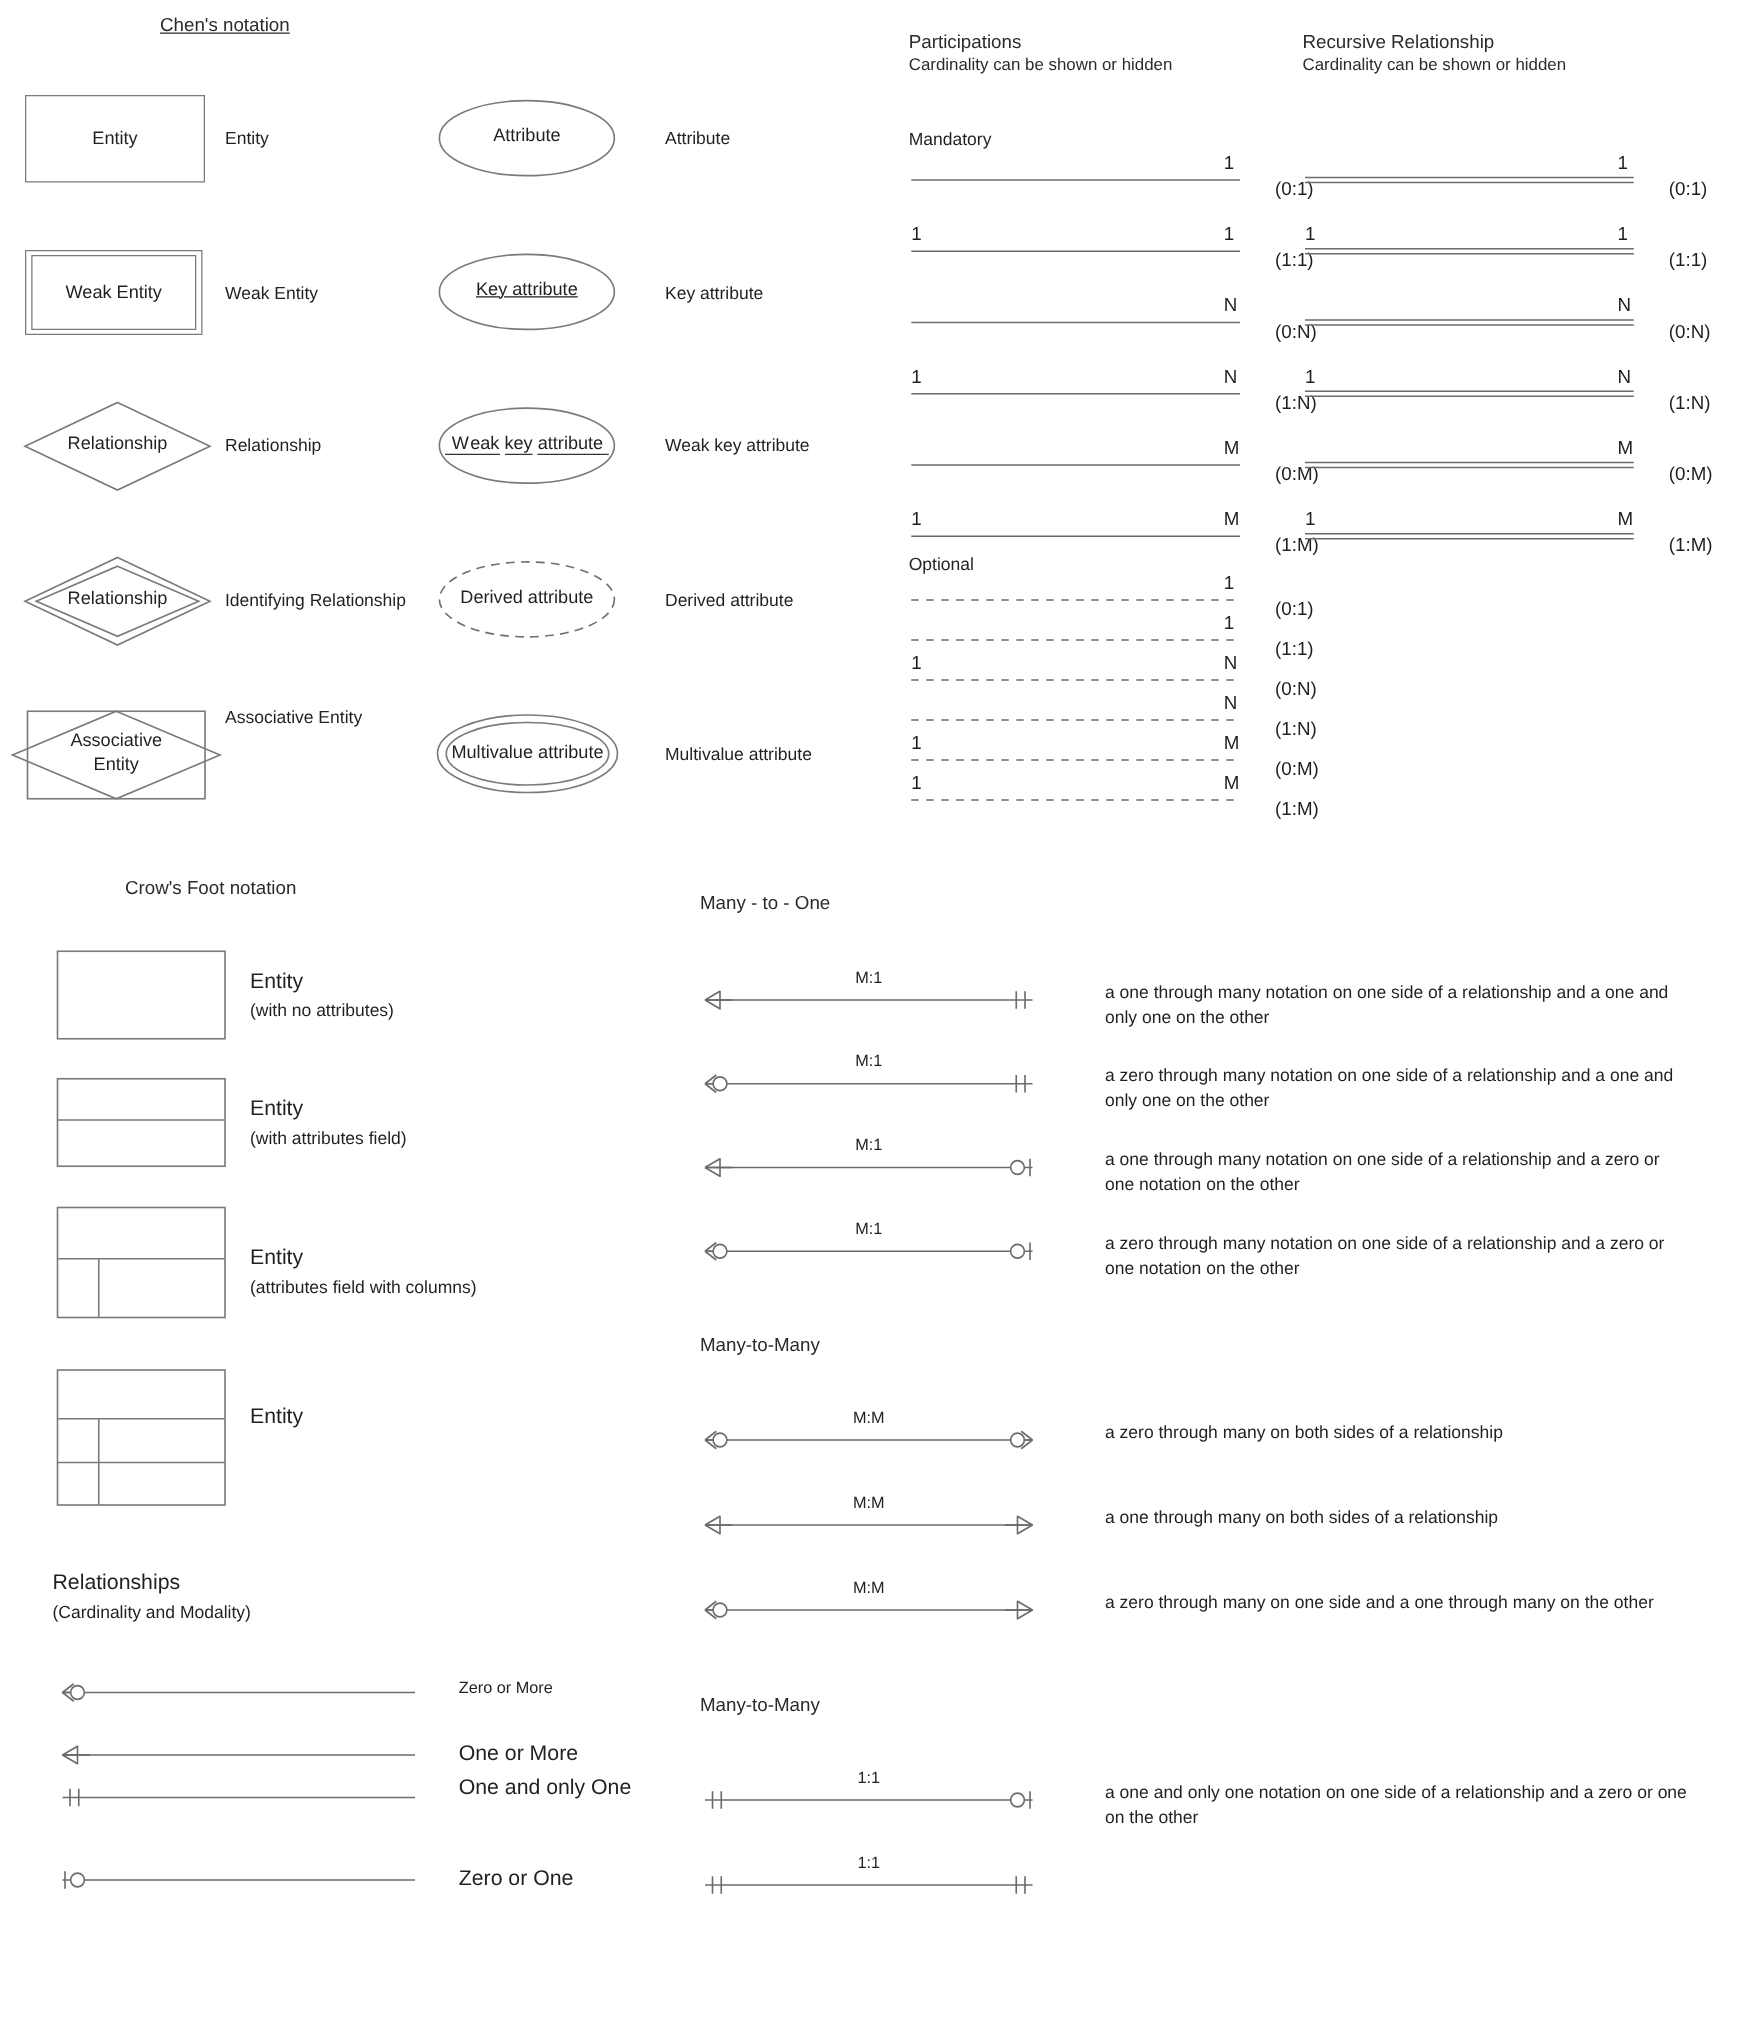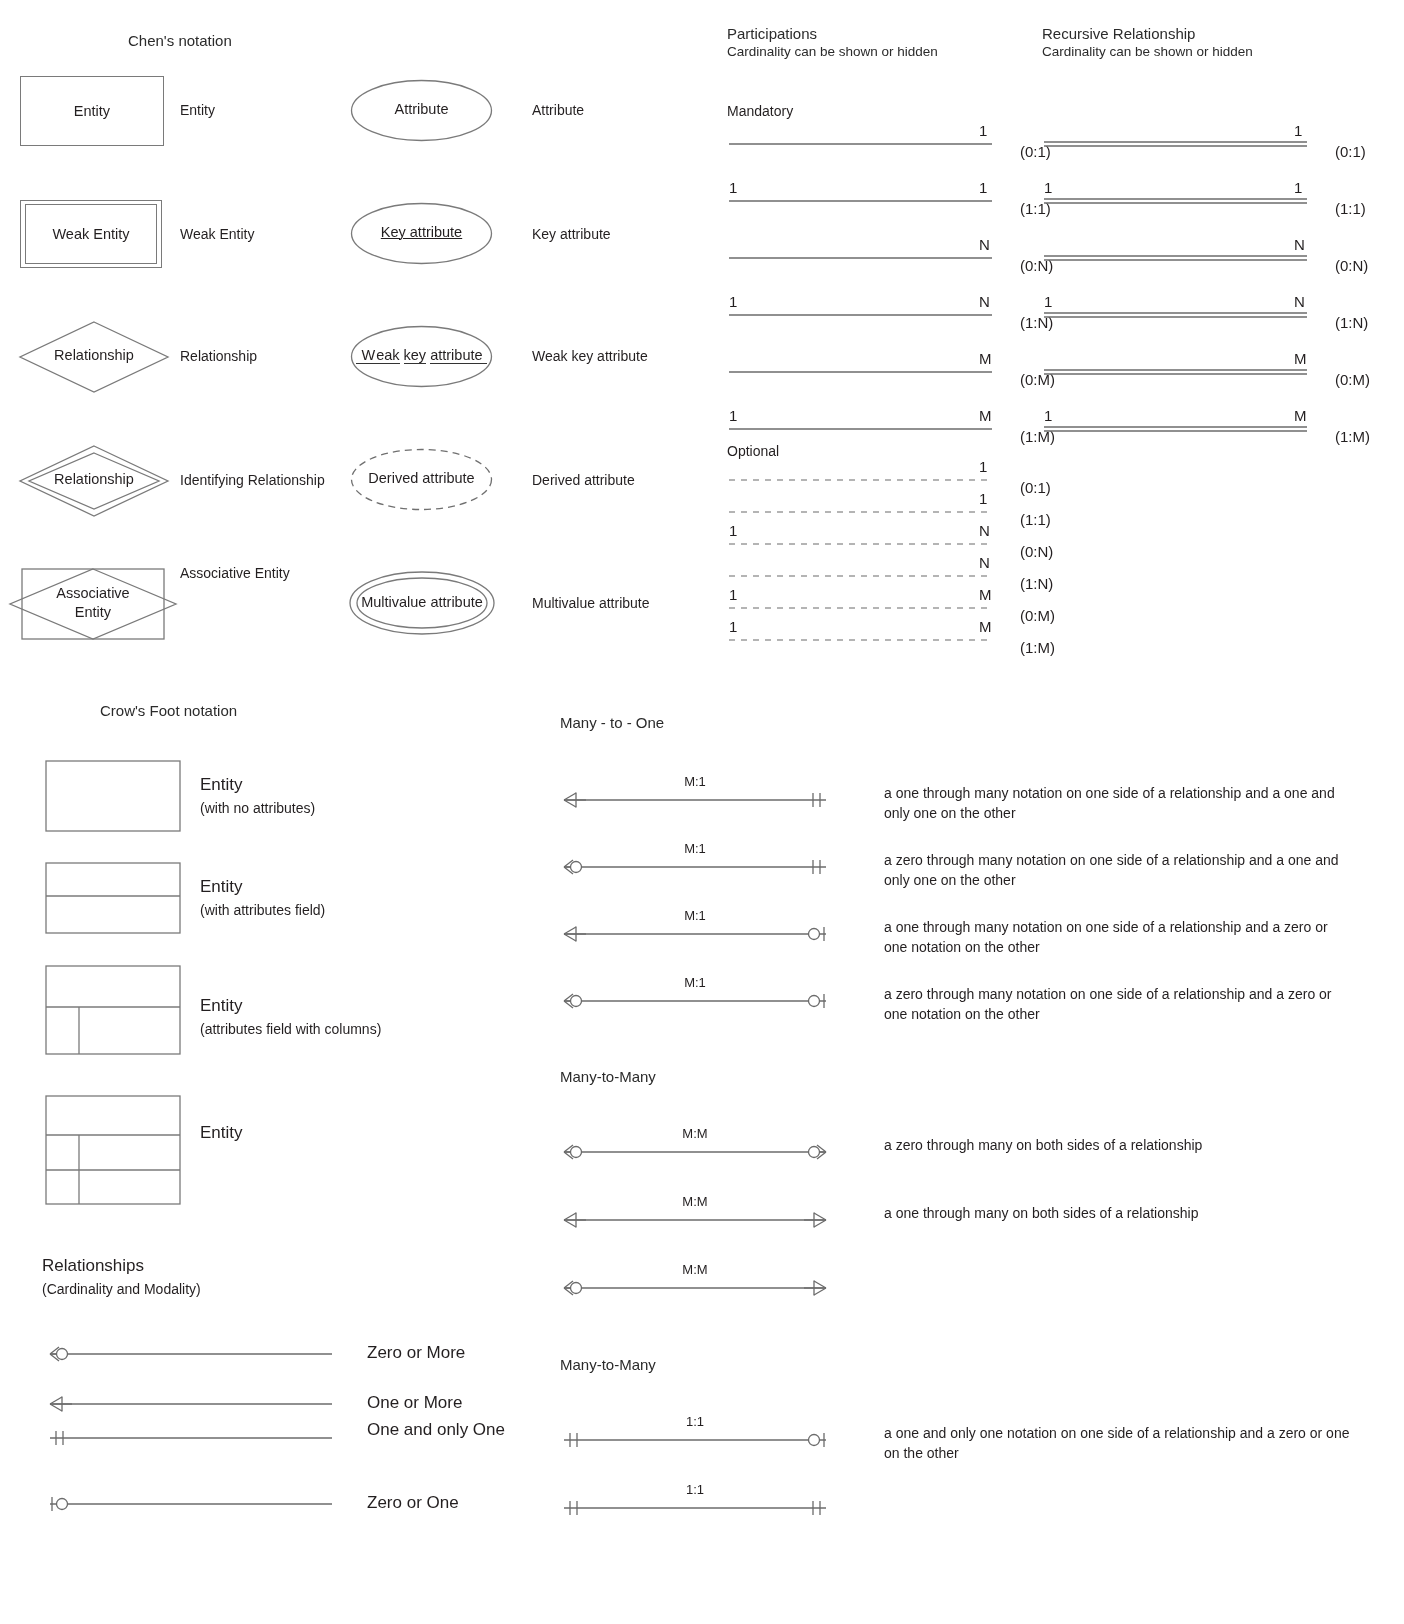--- a/index.html
+++ b/index.html
@@ -32,21 +32,21 @@
   .foot{stroke:#6b6b6b;stroke-width:1.3;fill:none;}
   .footc{stroke:#6b6b6b;stroke-width:1.3;fill:#fff;}
   .cardnum{font-size:15px;color:#231f20;}
   .cardpar{font-size:15px;color:#231f20;}
   .relnum{font-size:13px;color:#231f20;font-weight:normal;}
   .ul{text-decoration:underline;text-decoration-thickness:1px;}
 </style>
 </head>
 <body>
 
-<div class="abs sec-title" style="left:128px;top:32px;">Chen's notation</div>
+<div class="abs sec-title" style="left:128px;top:12px;text-decoration:underline;">Chen's notation</div>
 
 <div class="abs chen-rect" style="left:20px;top:76px;width:142px;height:68px;">
   <span class="shape-txt">Entity</span>
 </div>
 <div class="abs lbl" style="left:180px;top:102px;">Entity</div>
 
 <div class="abs chen-rect weak" style="left:20px;top:200px;width:142px;height:68px;box-sizing:border-box;">
   <div>
       <span class="shape-txt">Weak Entity</span>
     </div>
@@ -334,21 +334,21 @@
     <div class="abs" style="left: 0px; top: 0px;">
       <svg width="300" height="50" viewBox="0 0 300 50">
         <line class="line" x1="8" y1="24" x2="290" y2="24"></line>
         <g>
           <line class="foot" x1="8" y1="24" x2="17" y2="17"></line>
           <line class="foot" x1="8" y1="24" x2="17" y2="31"></line>
           <line class="foot" x1="8" y1="24" x2="17" y2="24"></line>
           <circle class="footc" cx="20" cy="24" r="5.5"></circle>
         </g>
       </svg>
-      <div class="abs" style="left: 325px; width: 170px; font-size: 17px; line-height: 1.3; top: 12px;">Zero or More</div>
+      <div class="abs" style="left: 325px; width: 170px; font-size: 13px; line-height: 1.3; top: 12px;">Zero or More</div>
     </div>
     <div class="abs" style="left: 0px; top: 50px;">
       <svg width="300" height="50" viewBox="0 0 300 50">
         <line class="line" x1="8" y1="24" x2="290" y2="24"></line>
         <g>
           <line class="foot" x1="8" y1="24" x2="20" y2="17"></line>
           <line class="foot" x1="8" y1="24" x2="20" y2="31"></line>
           <line class="foot" x1="8" y1="24" x2="30" y2="24"></line>
           <line class="foot" x1="20" y1="16.5" x2="20" y2="31.5"></line>
         </g>
@@ -499,20 +499,21 @@
           <circle class="footc" cx="20" cy="30" r="5.5"></circle>
         </g>
         <g>
           <line class="foot" x1="270" y1="30" x2="258" y2="23"></line>
           <line class="foot" x1="270" y1="30" x2="258" y2="37"></line>
           <line class="foot" x1="270" y1="30" x2="248" y2="30"></line>
           <line class="foot" x1="258" y1="22.5" x2="258" y2="37.5"></line>
         </g>
       </svg>
       <div class="abs relnum" style="left: 0px; top: 4px; width: 278px; text-align: center;">M:M</div>
+      <div class="abs desc" style="left: 328px; top: 14px; width: 470px;">a zero through many on one side and a one through many on the other</div>
     </div>
   </div>
 
 <div class="abs sec-title" style="left:560px;top:1356px;">Many-to-Many</div>
 <div class="abs" id="o2o-group" style="left:556px;top:1410px;">
     <div class="abs" style="left: 0px; top: 0px;">
       <svg width="290" height="68" viewBox="0 0 290 68">
         <line class="line" x1="8" y1="30" x2="270" y2="30"></line>
         <g>
           <line class="foot" x1="14" y1="23" x2="14" y2="37"></line>

